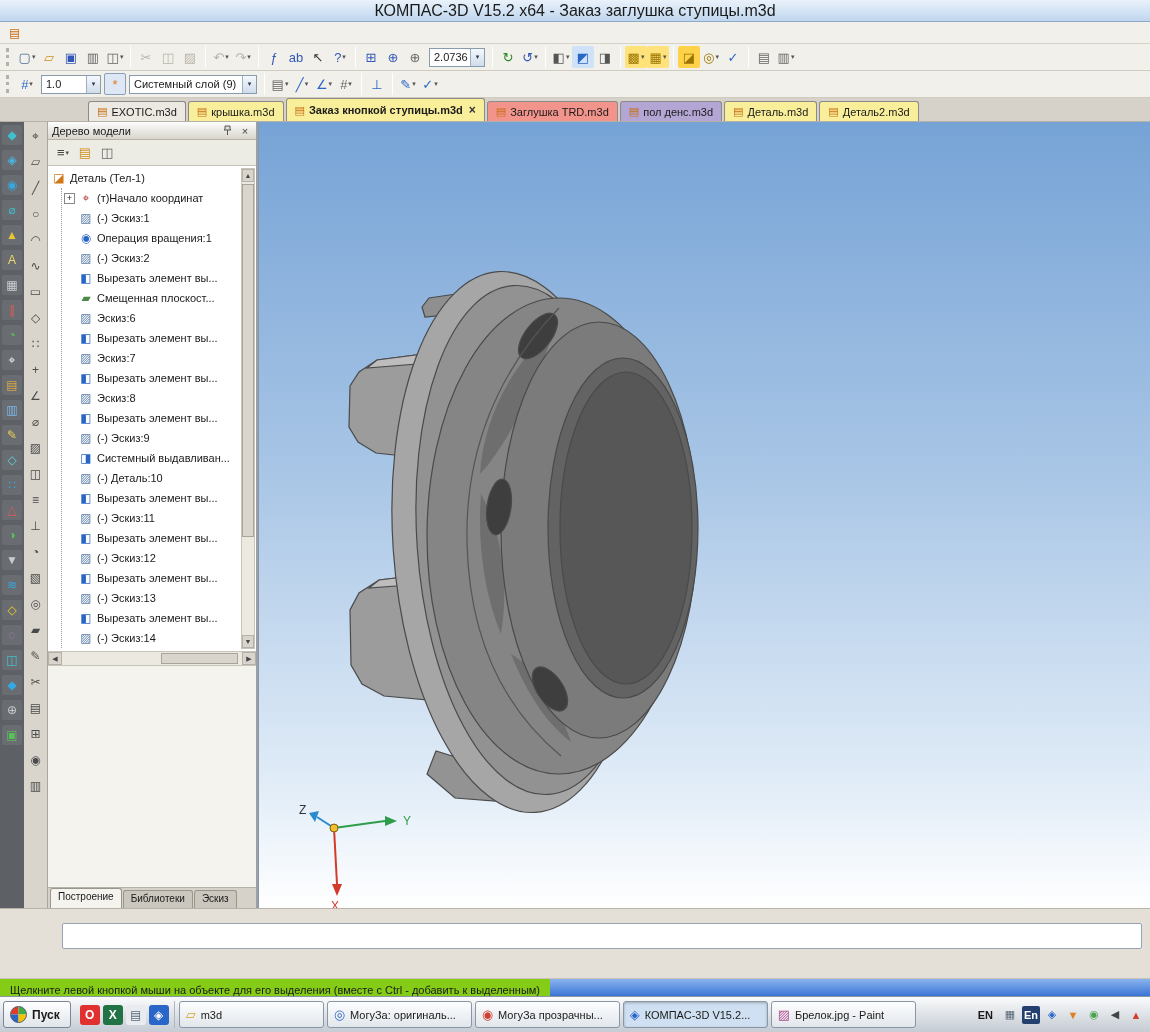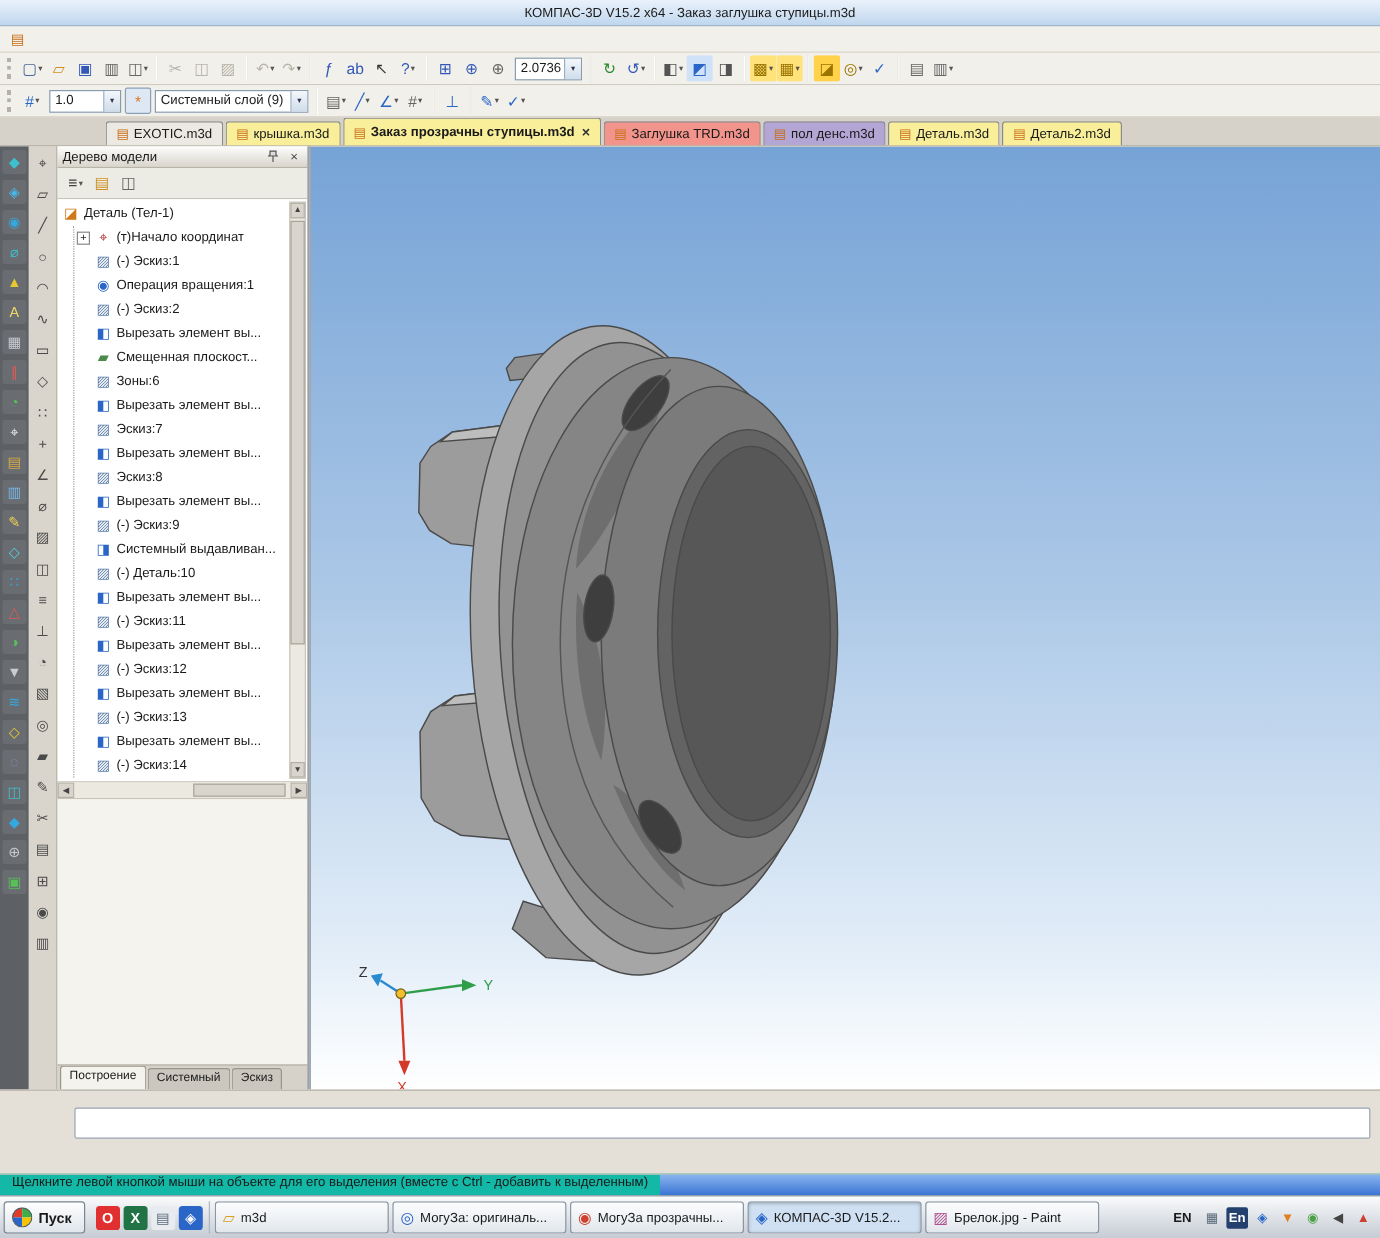--- a/index.html
+++ b/index.html
@@ -1,20 +1,20 @@
 <!DOCTYPE html>
 <html><head>
 <meta charset="utf-8">
 <style>
 *{box-sizing:border-box;margin:0;padding:0}
 html,body{width:1150px;height:1032px;overflow:hidden}
 body{font-family:"Liberation Sans","DejaVu Sans",sans-serif;font-size:11px;color:#1a1a1a;position:relative;background:#ece9e0;cursor:default}
 .abs{position:absolute;left:0;right:0}
 
-#titlebar{top:0;height:22px;background:linear-gradient(#eaf2fb,#bfd6ee);border-bottom:1px solid #8fa8c4;display:flex;align-items:center;justify-content:center;font-size:11px}
+#titlebar{top:0;height:22px;background:linear-gradient(#eaf2fb,#bfd6ee);border-bottom:1px solid #8fa8c4;display:flex;align-items:center;justify-content:center;font-size:16px}
 #menubar{top:22px;height:22px;background:#f2f0ea;border-bottom:1px solid #d6d2c8;display:flex;align-items:center;padding-left:4px}
 #menu-icon{font-size:12px;color:#c86f18;padding:0 5px}
 #menu-items{display:flex}
 .menu-item{padding:3px 8px}
 .toolbar{background:#f2f0ea;border-bottom:1px solid #cfcbc0;display:flex;align-items:center;padding-left:4px}
 #toolbar1{top:44px;height:27px}
 #toolbar2{top:71px;height:27px}
 .grip{width:5px;height:18px;border-left:3px dotted #b5b1a6;margin:0 5px 0 2px}
 .icon-btn{height:22px;min-width:22px;display:flex;align-items:center;justify-content:center;border:1px solid transparent;border-radius:2px;padding:0 1px}
 .icon-btn .glyph{font-size:13px;line-height:1;color:#555}
@@ -60,21 +60,21 @@
 #tree-hscroll .sb-thumb{top:1px;bottom:1px;height:auto;left:55%;right:4px}
 #tree-filler{flex:1;background:#f4f3ee}
 #tree-tabs{height:21px;background:#d6d2c9;display:flex;align-items:flex-end;padding-left:2px;gap:1px;border-top:1px solid #b5b1a6}
 .b-tab{height:18px;padding:2px 7px;font-size:10px;border:1px solid #9a968c;border-bottom:none;border-radius:3px 3px 0 0;background:#cbc7be;white-space:nowrap}
 .b-tab.active{background:#f4f3ee;height:20px}
 
 #viewport{flex:1;position:relative;border-left:1px solid #8a96a4;overflow:hidden}
 
 #propzone{top:908px;height:70px;background:#e4e0d8;border-top:1px solid #b8b4aa}
 #prop-input{position:absolute;left:62px;right:8px;top:14px;height:26px;background:#fff;border:1px solid #98a4b4;border-radius:2px}
-#statusbar{top:978px;height:18px;display:flex;align-items:flex-start;background:#14b8a6;border-top:1px solid #c8c4ba}
+#statusbar{top:978px;height:18px;display:flex;align-items:flex-end;background:#84cc16;border-top:1px solid #c8c4ba}
 #status-text{padding:0 10px;white-space:nowrap}
 #status-fill{flex:1;height:100%;background:linear-gradient(#8ab4ee,#3a74d4)}
 #taskbar{top:996px;height:36px;background:linear-gradient(#fafbfc,#d4d9df 70%,#c6ccd4);border-top:1px solid #8a96a4;display:flex;align-items:center;padding:0 3px;gap:4px}
 #start-button{height:27px;display:flex;align-items:center;gap:5px;padding:0 10px 0 6px;border:1px solid #7a8694;border-radius:3px;background:linear-gradient(#ffffff,#dfe5ea);font-weight:bold;font-size:12px;flex:none}
 #quick-launch{display:flex;gap:3px;align-items:center;padding:0 5px;border-right:1px solid #b0b6be;height:27px;flex:none}
 .ql-icon{width:20px;height:20px;border-radius:3px;display:flex;align-items:center;justify-content:center;font-size:12px;font-weight:bold;background:#e8ecf0;flex:none}
 #task-buttons{display:flex;gap:3px;flex:1;overflow:hidden}
 .task-btn{width:145px;height:27px;border:1px solid #8a96a4;border-radius:3px;background:linear-gradient(#fcfdfe,#e2e7ec);display:flex;align-items:center;gap:5px;padding:0 6px;overflow:hidden;flex:none}
 .task-btn.active{background:#cfe0f2;box-shadow:inset 0 1px 3px rgba(0,0,0,.25)}
 .task-ico{font-size:13px;flex:none}
@@ -261,21 +261,21 @@
     <div class="doc-tab" style="background: rgb(236, 233, 226);">
       <span class="tab-icon">▤</span>
       <span>EXOTIC.m3d</span>
     </div>
     <div class="doc-tab" style="background: rgb(249, 239, 154);">
       <span class="tab-icon">▤</span>
       <span>крышка.m3d</span>
     </div>
     <div class="doc-tab active" style="background: rgb(249, 239, 154);">
       <span class="tab-icon">▤</span>
-      <span>Заказ прозрачны ступицы.m3d</span>
+      <span>Заказ кнопкой ступицы.m3d</span>
       <span class="tab-close">×</span>
     </div>
     <div class="doc-tab" style="background: rgb(242, 148, 140);">
       <span class="tab-icon">▤</span>
       <span>Заглушка TRD.m3d</span>
     </div>
     <div class="doc-tab" style="background: rgb(179, 166, 212);">
       <span class="tab-icon">▤</span>
       <span>пол денс.m3d</span>
     </div>
@@ -403,21 +403,21 @@
               <span class="t-label">Вырезать элемент вы...</span>
             </div>
             <div class="tree-row">
               <span class="expander blank"></span>
               <span class="t-icon" style="color: rgb(74, 138, 74);">▰</span>
               <span class="t-label">Смещенная плоскост...</span>
             </div>
             <div class="tree-row">
               <span class="expander blank"></span>
               <span class="t-icon" style="color: rgb(92, 126, 168);">▨</span>
-              <span class="t-label">Зоны:6</span>
+              <span class="t-label">Эскиз:6</span>
             </div>
             <div class="tree-row">
               <span class="expander blank"></span>
               <span class="t-icon" style="color: rgb(42, 102, 200);">◧</span>
               <span class="t-label">Вырезать элемент вы...</span>
             </div>
             <div class="tree-row">
               <span class="expander blank"></span>
               <span class="t-icon" style="color: rgb(92, 126, 168);">▨</span>
               <span class="t-label">Эскиз:7</span>
@@ -505,21 +505,21 @@
     <div id="tree-hscroll">
       <div class="sb-btn">◀</div>
       <div class="sb-track">
           <div class="sb-thumb"></div>
         </div>
       <div class="sb-btn">▶</div>
     </div>
     <div id="tree-filler"></div>
     <div id="tree-tabs">
         <div class="b-tab active">Построение</div>
-        <div class="b-tab">Системный</div>
+        <div class="b-tab">Библиотеки</div>
         <div class="b-tab">Эскиз</div>
       </div>
   </div>
 
   <div id="viewport">
     <svg width="892" height="786" viewBox="0 0 892 786">
       <defs>
         <linearGradient id="bgg" x1="0" y1="0" x2="0" y2="1">
           <stop offset="0" stop-color="#76a3d6"></stop>
             <stop offset="0.45" stop-color="#a9c6e6"></stop>

